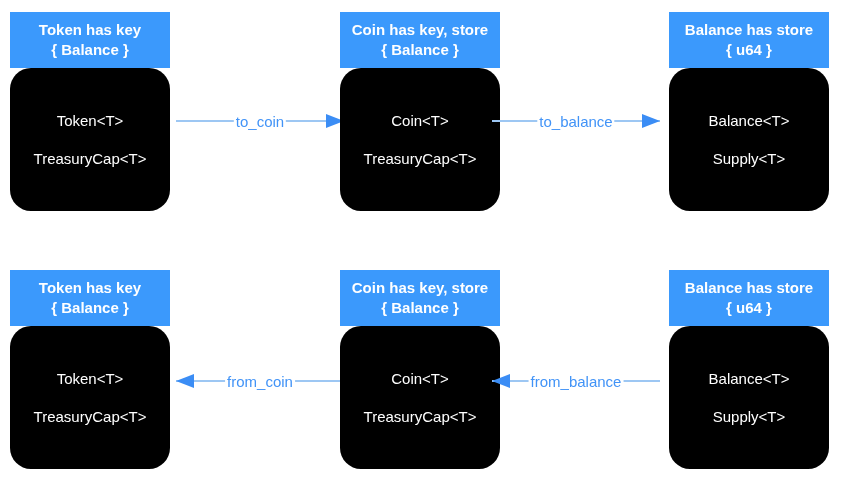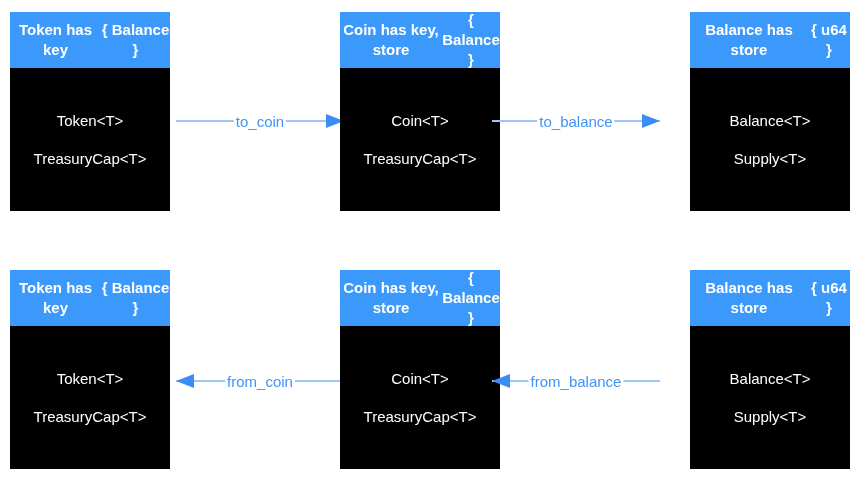--- a/index.html
+++ b/index.html
@@ -29,34 +29,37 @@
     height: 199px;
   }
   .box-header {
     height: 56px;
     background: var(--header-blue);
     color: var(--text-white);
     font-size: 15px;
     font-weight: 700;
     line-height: 20px;
     display: flex;
+    flex-direction: column;
     align-items: center;
+    justify-content: center;
     text-align: center;
   }
   .box-body {
     height: 143px;
     background: var(--box-black);
     color: var(--text-white);
     font-size: 15px;
     display: flex;
     flex-direction: column;
     align-items: center;
     justify-content: center;
     gap: 21px;
     text-align: right;
+    border-radius: 21px;
   }
   .arrow {
     position: absolute;
     height: 16px;
     margin-top: 11px;
   }
   .arrow .line {
     position: absolute;
     top: 7px;
     left: 0;
@@ -89,21 +92,21 @@
     padding: 0 2px;
     color: var(--label-blue);
     font-size: 15px;
     white-space: nowrap;
   }
   
   .r1 .box { top: 12px; }
   .r2 .box { top: 270px; }
   .col1 { left: 10px; }
   .col2 { left: 340px; }
-  .col3 { left: 690px; }
+  .col3 { left: 669px; }
   .r1 .arrow { top: 102px; }
   .r2 .arrow { top: 362px; }
   .gap1 { left: 176px; width: 168px; }
   .gap2 { left: 492px; width: 168px; }
 </style>
 </head>
 <body>
 
 <div class="canvas">
 

